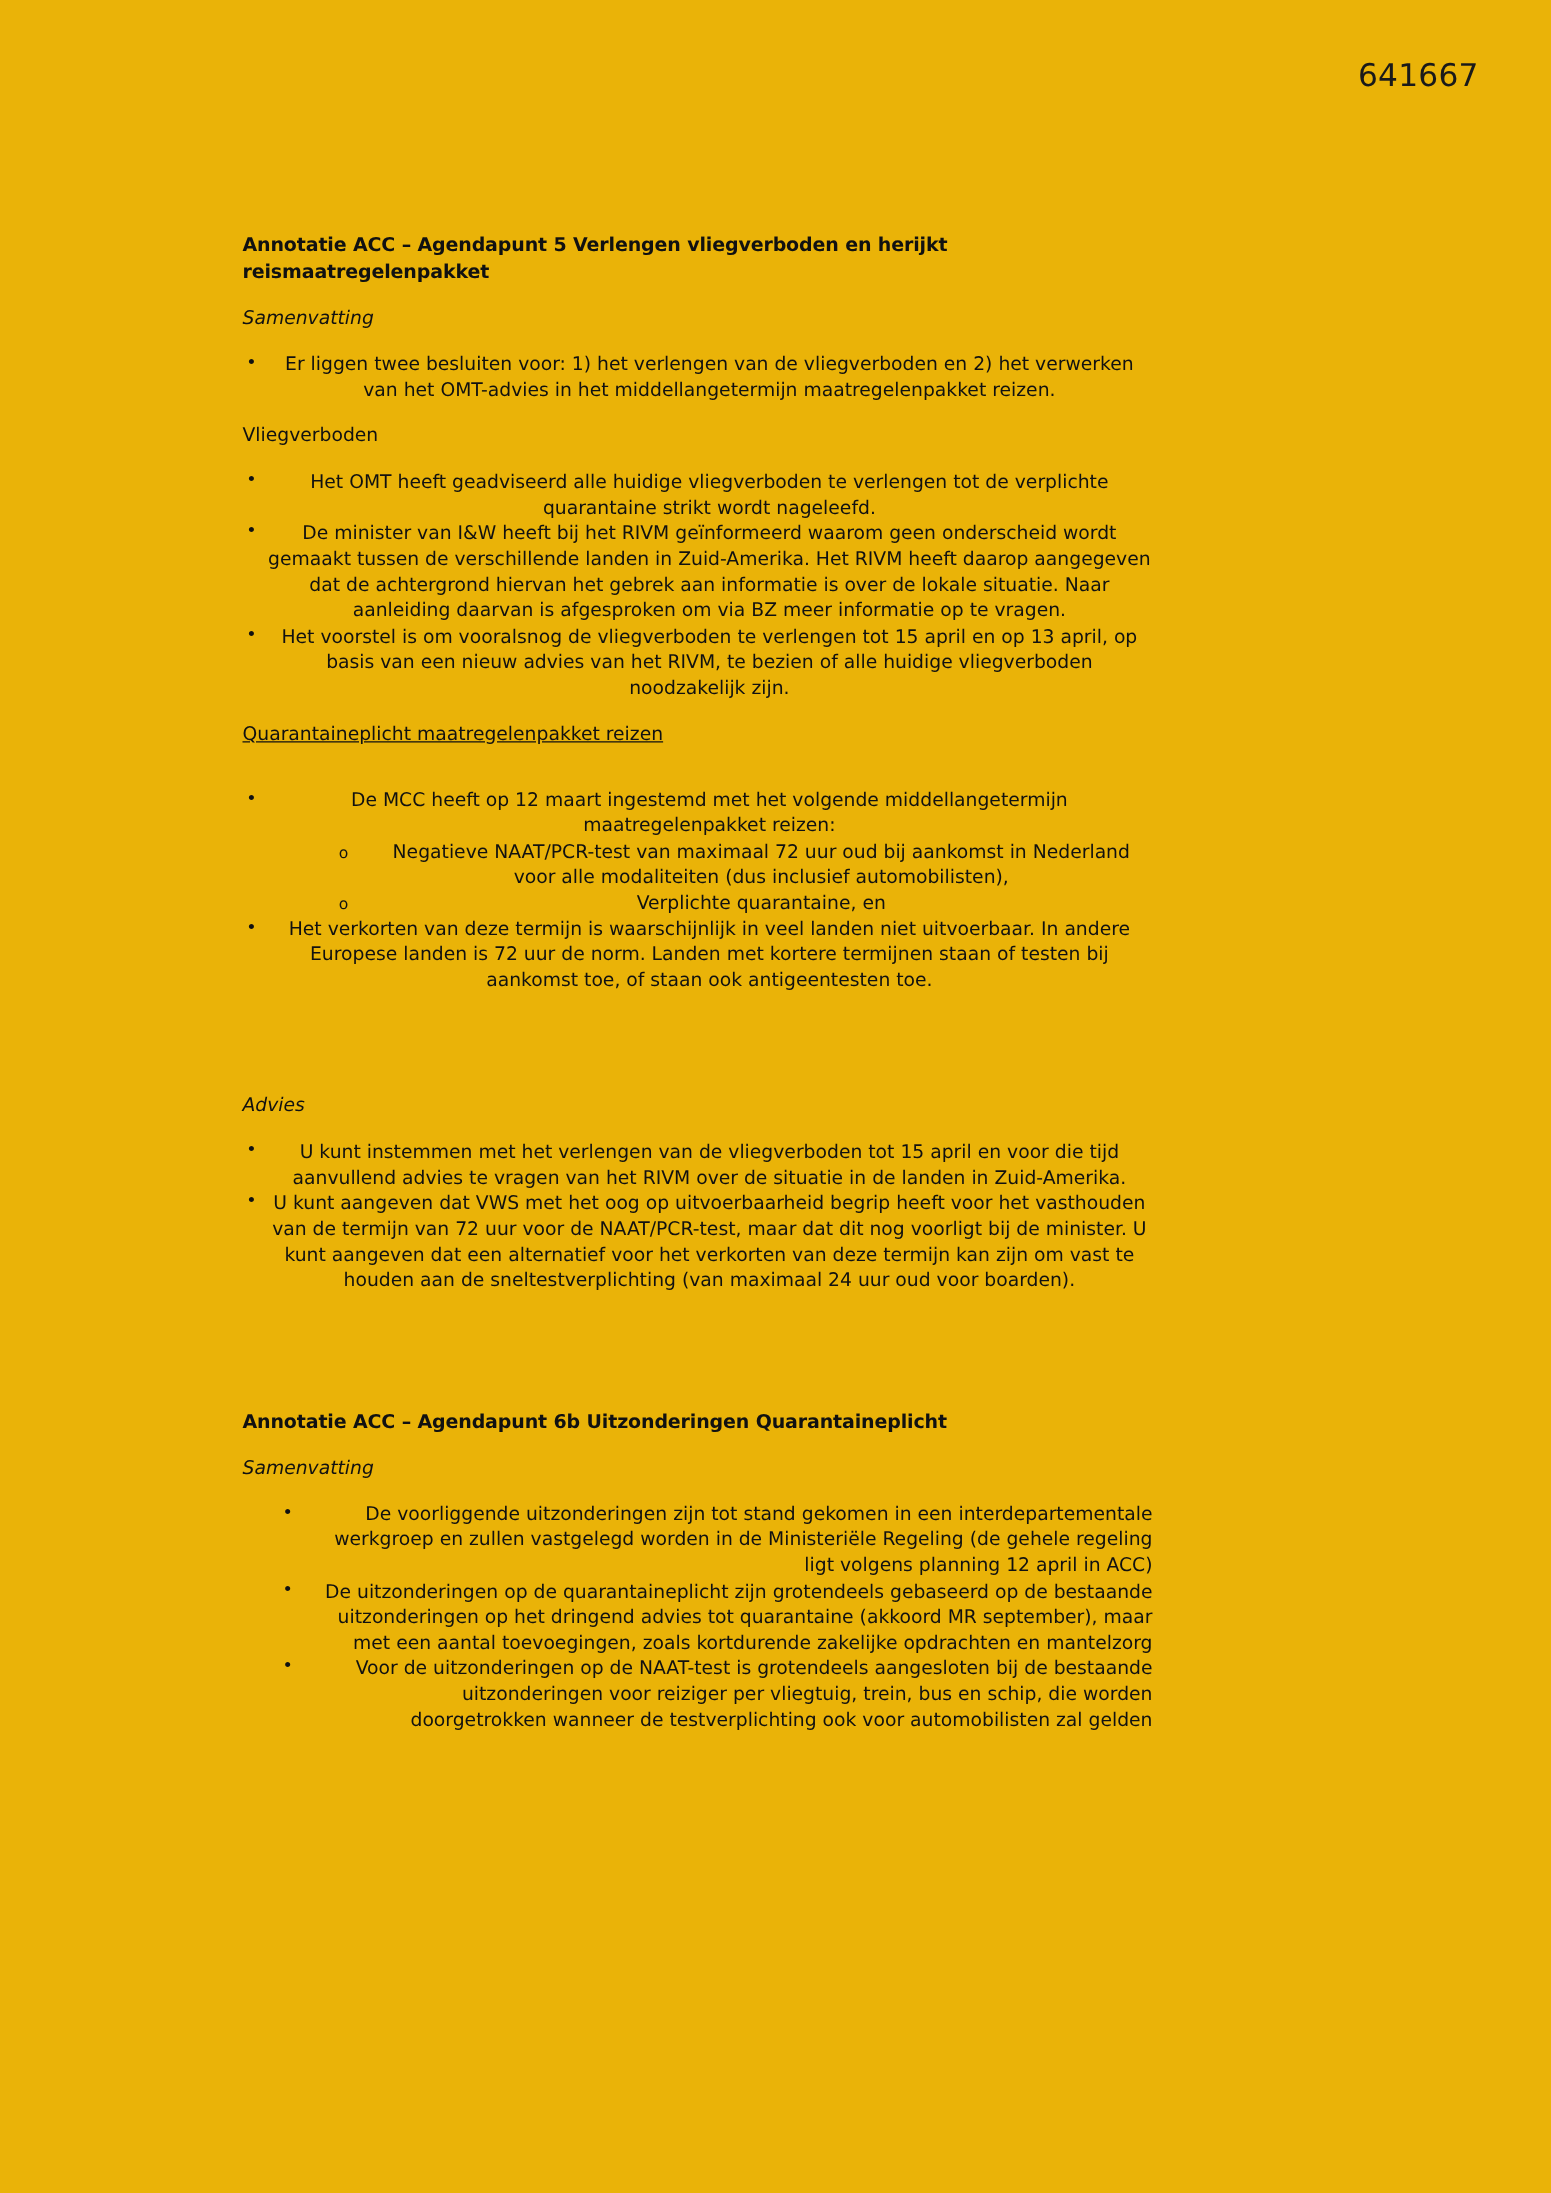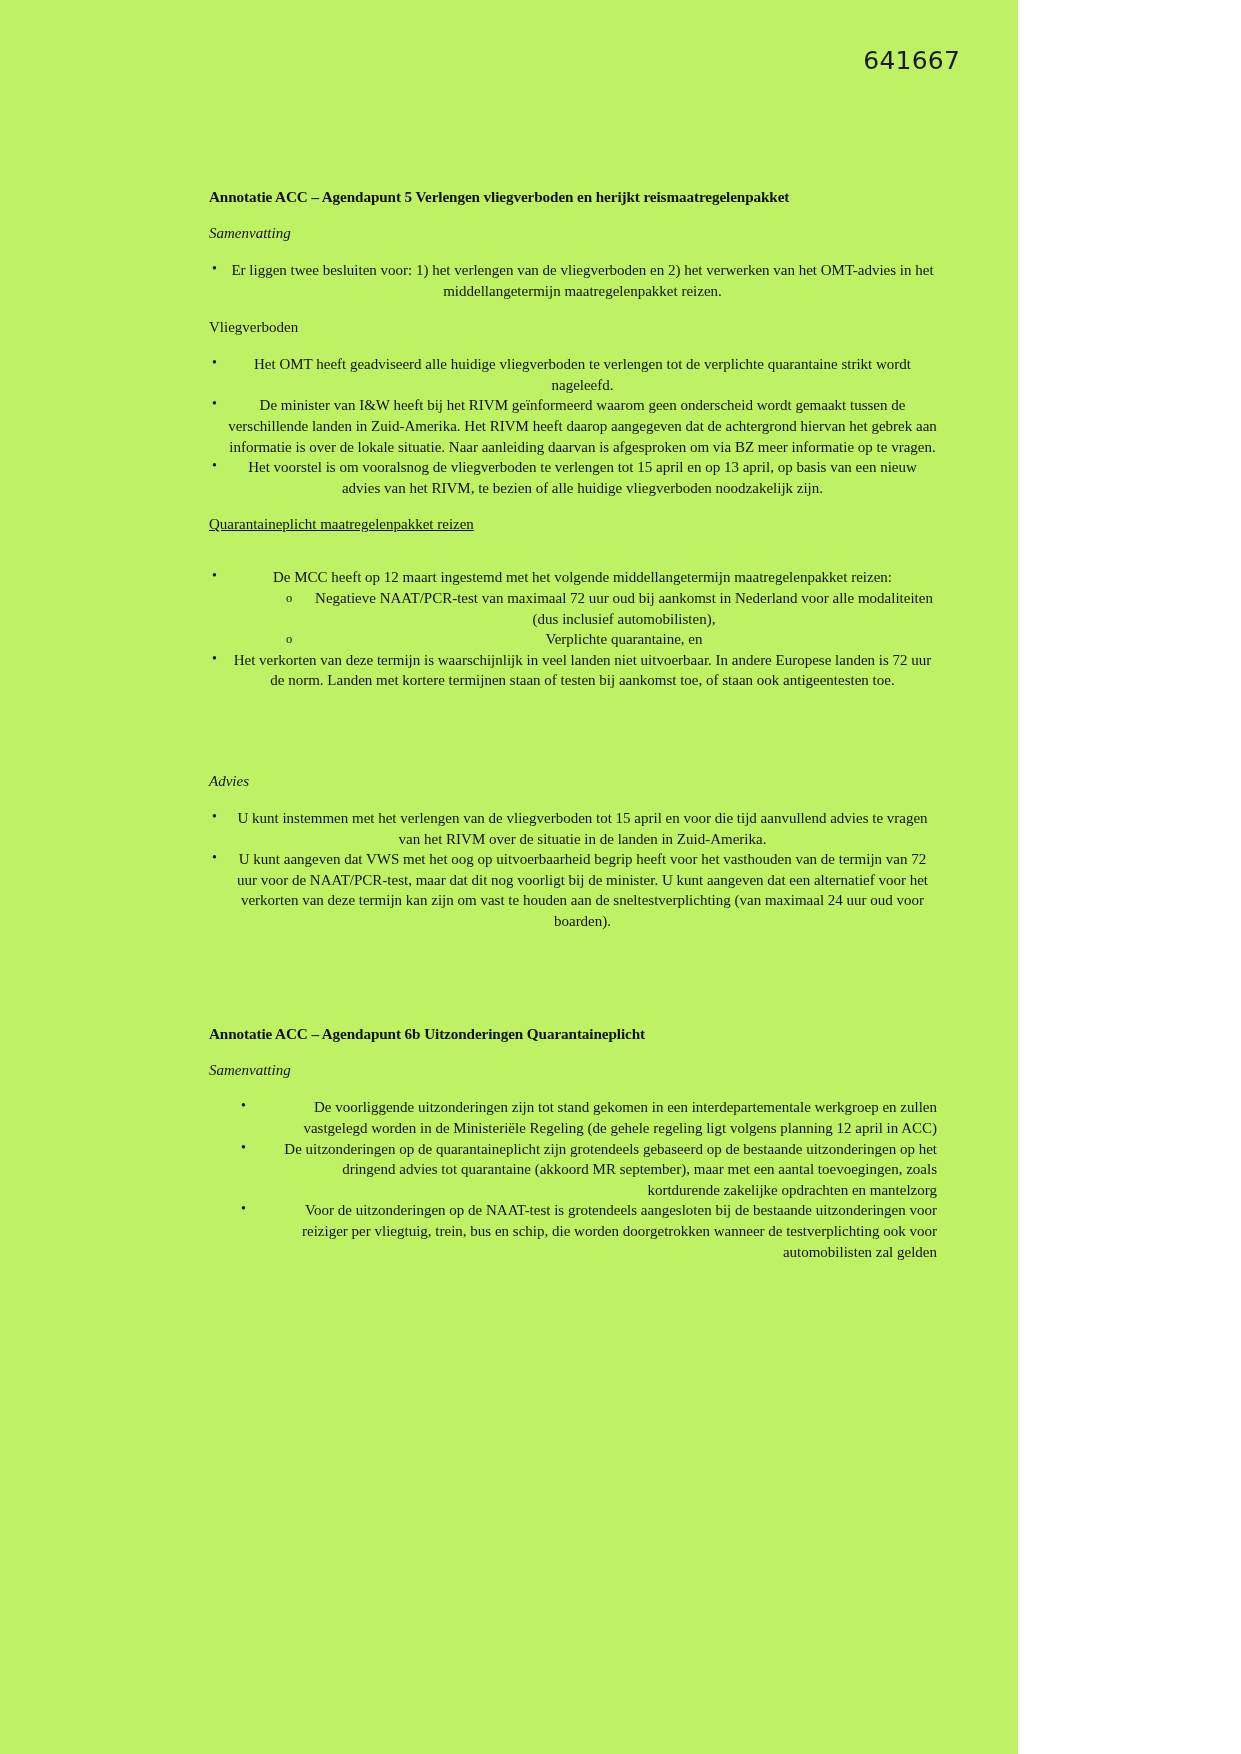--- a/index.html
+++ b/index.html
@@ -6,39 +6,38 @@
     margin: 0;
     padding: 0;
     background: #ffffff;
   }
   body {
     font-family: "DejaVu Sans", sans-serif;
     color: #000000;
   }
   .page {
     position: relative;
-    width: 1018px;
+    width: 1241px;
     height: 1754px;
-    background: #bef264;
+    background: #eab308;
     overflow: hidden;
   }
   .page-number {
     position: absolute;
     top: 46px;
     right: 58px;
     font-size: 25px;
     letter-spacing: 0.2px;
     color: #1a1a1a;
   }
   .content {
     position: absolute;
-    left: 209px;
+    left: 194px;
     top: 186px;
     width: 728px;
-    font-family: Liberation Serif, serif;
   }
   .heading {
     font-weight: bold;
     font-size: 15.2px;
     line-height: 21px;
     color: #111111;
     margin: 0 0 16px 0;
     letter-spacing: -0.1px;
   }
   .label-italic {

